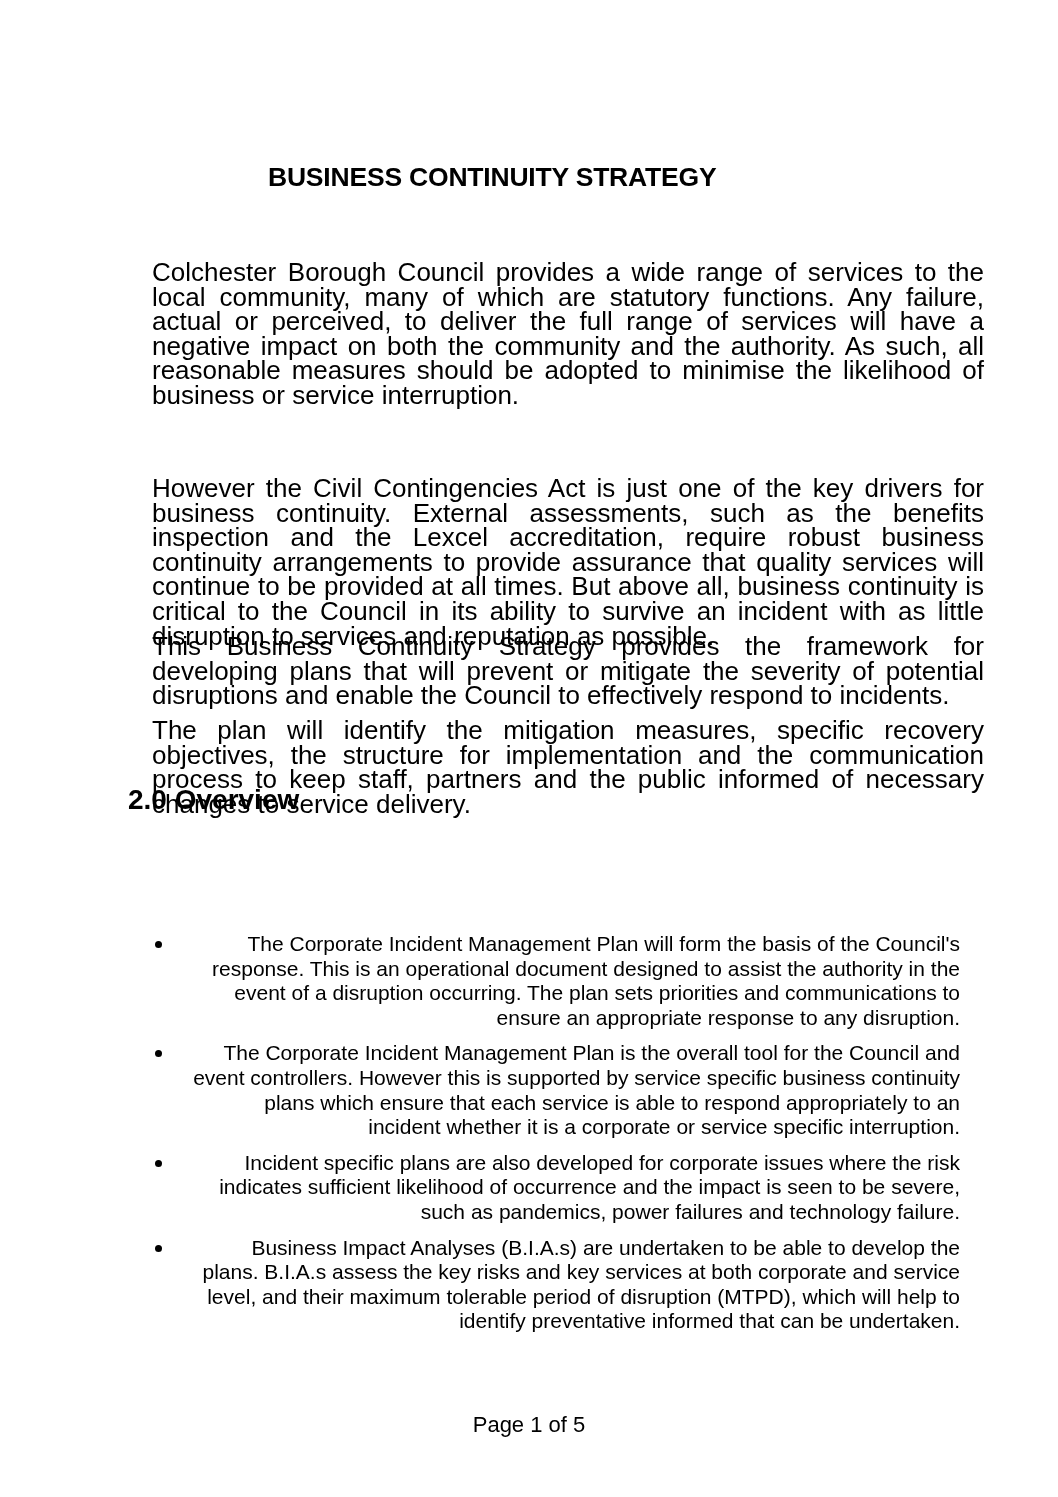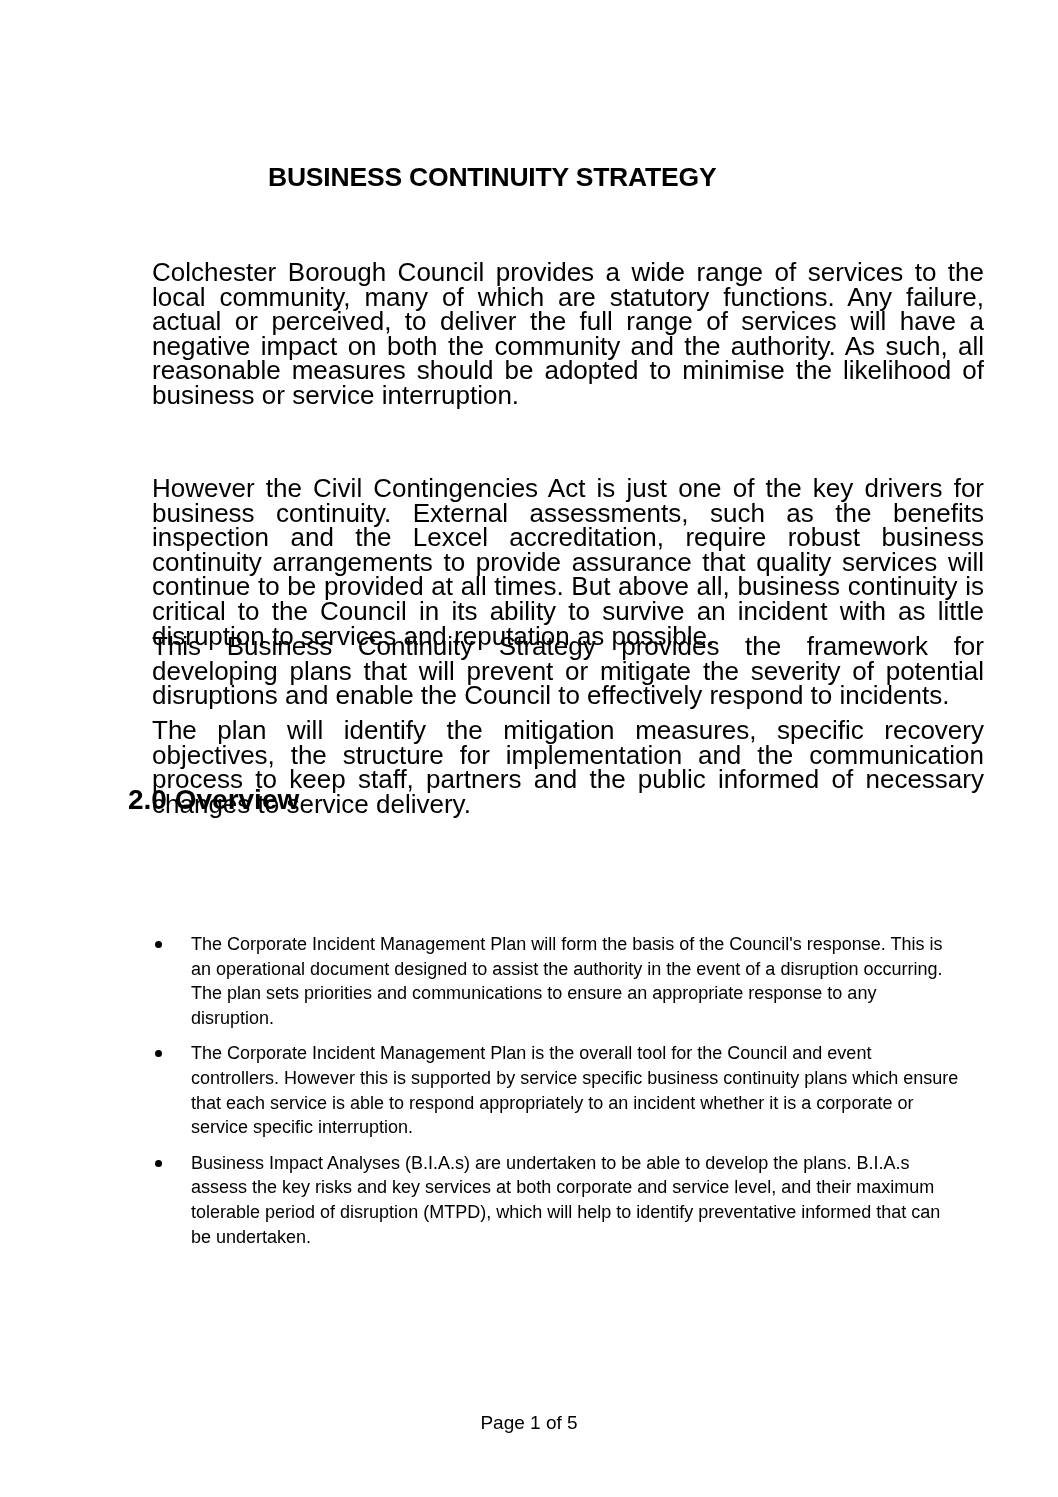--- a/index.html
+++ b/index.html
@@ -73,41 +73,42 @@
       left: 128px;
       top: 932px;
       width: 832px;
       margin: 0;
       padding: 0;
       list-style: none;
     }
     .bullet {
       position: relative;
       padding-left: 63px;
-      font-size: 18px;
+      font-size: 21px;
       line-height: 24.6px;
       margin-bottom: 11px;
+      text-align: right;
     }
     .bullet .dot {
       position: absolute;
       left: 27px;
       top: 9px;
       width: 7px;
       height: 7px;
       border-radius: 50%;
       background: #000000;
     }
     .bullet .text { display: block; }
     .footer {
       position: absolute;
       left: 0;
       width: 1058px;
       top: 1412px;
       text-align: center;
-      font-size: 19px;
+      font-size: 22px;
     }
   </style>
 </head>
 <body>
 
 <div class="page">
 
   <h1 class="doc-title">BUSINESS CONTINUITY STRATEGY</h1>
 
 
@@ -123,19 +124,23 @@
     <li class="bullet">
       <span class="dot"></span>
       <span class="text">The Corporate Incident Management Plan will form the basis of the Council's response. This is an operational document designed to assist the authority in the event of a disruption occurring. The plan sets priorities and communications to ensure an appropriate response to any disruption.</span>
     </li>
     <li class="bullet">
       <span class="dot"></span>
       <span class="text">The Corporate Incident Management Plan is the overall tool for the Council and event controllers. However this is supported by service specific business continuity plans which ensure that each service is able to respond appropriately to an incident whether it is a corporate or service specific interruption.</span>
     </li>
     <li class="bullet">
       <span class="dot"></span>
+      <span class="text">Incident specific plans are also developed for corporate issues where the risk indicates sufficient likelihood of occurrence and the impact is seen to be severe, such as pandemics, power failures and technology failure.</span>
+    </li>
+    <li class="bullet">
+      <span class="dot"></span>
       <span class="text">Business Impact Analyses (B.I.A.s) are undertaken to be able to develop the plans. B.I.A.s assess the key risks and key services at both corporate and service level, and their maximum tolerable period of disruption (MTPD), which will help to identify preventative informed that can be undertaken.</span>
     </li>
   </ul>
 
   <div class="footer">Page 1 of 5</div>
 
 </div>
 
 </body></html>

